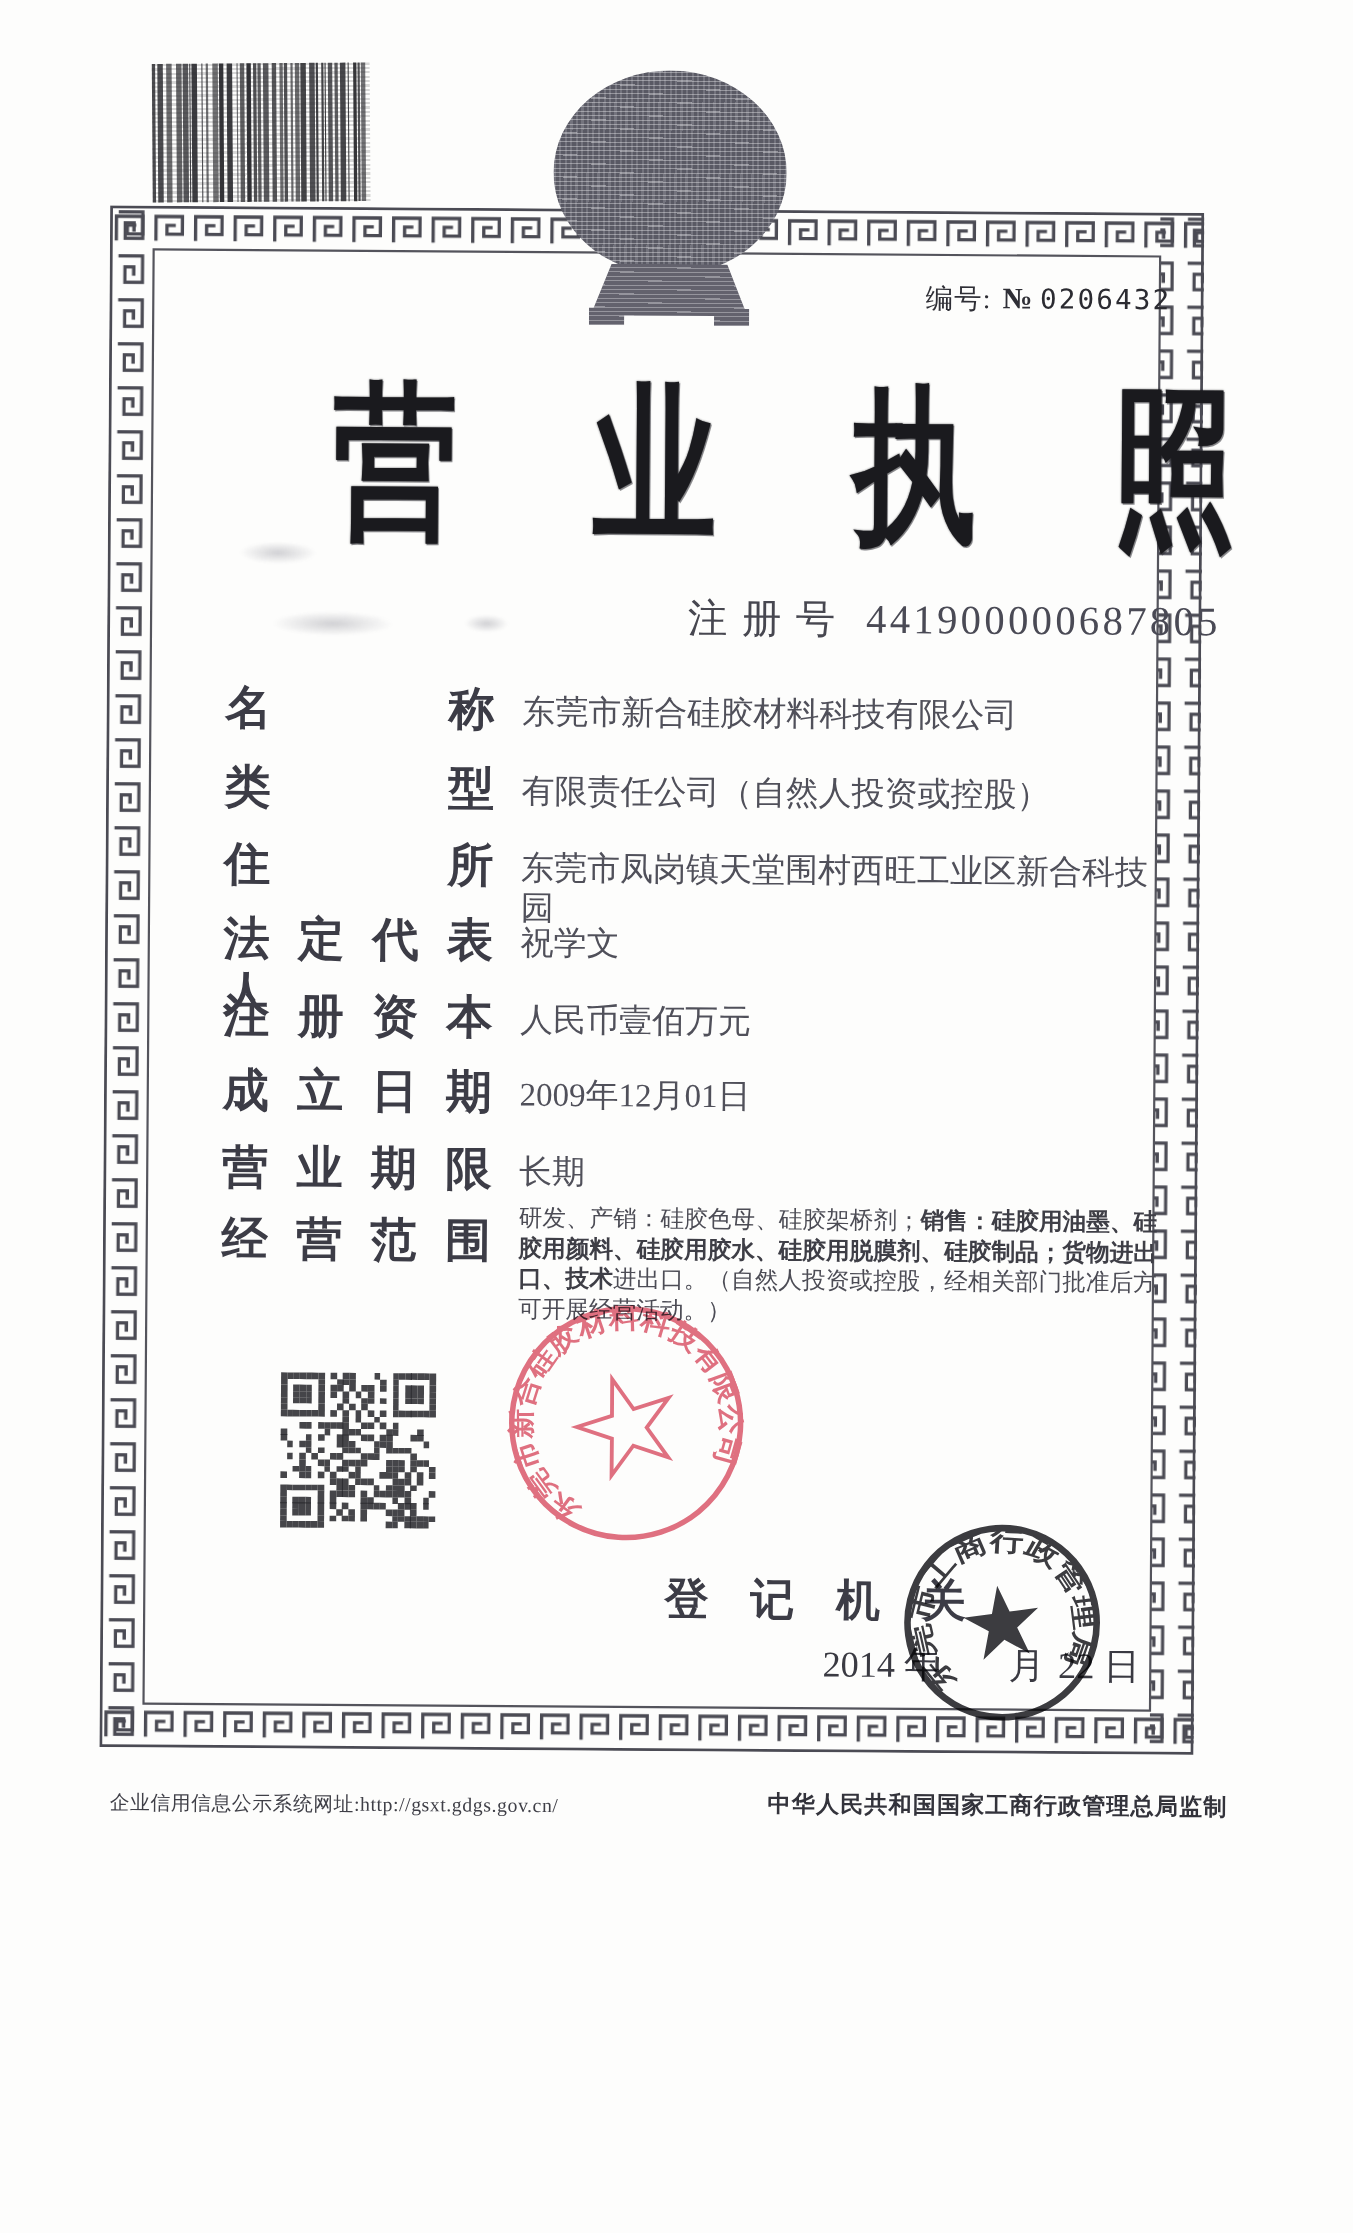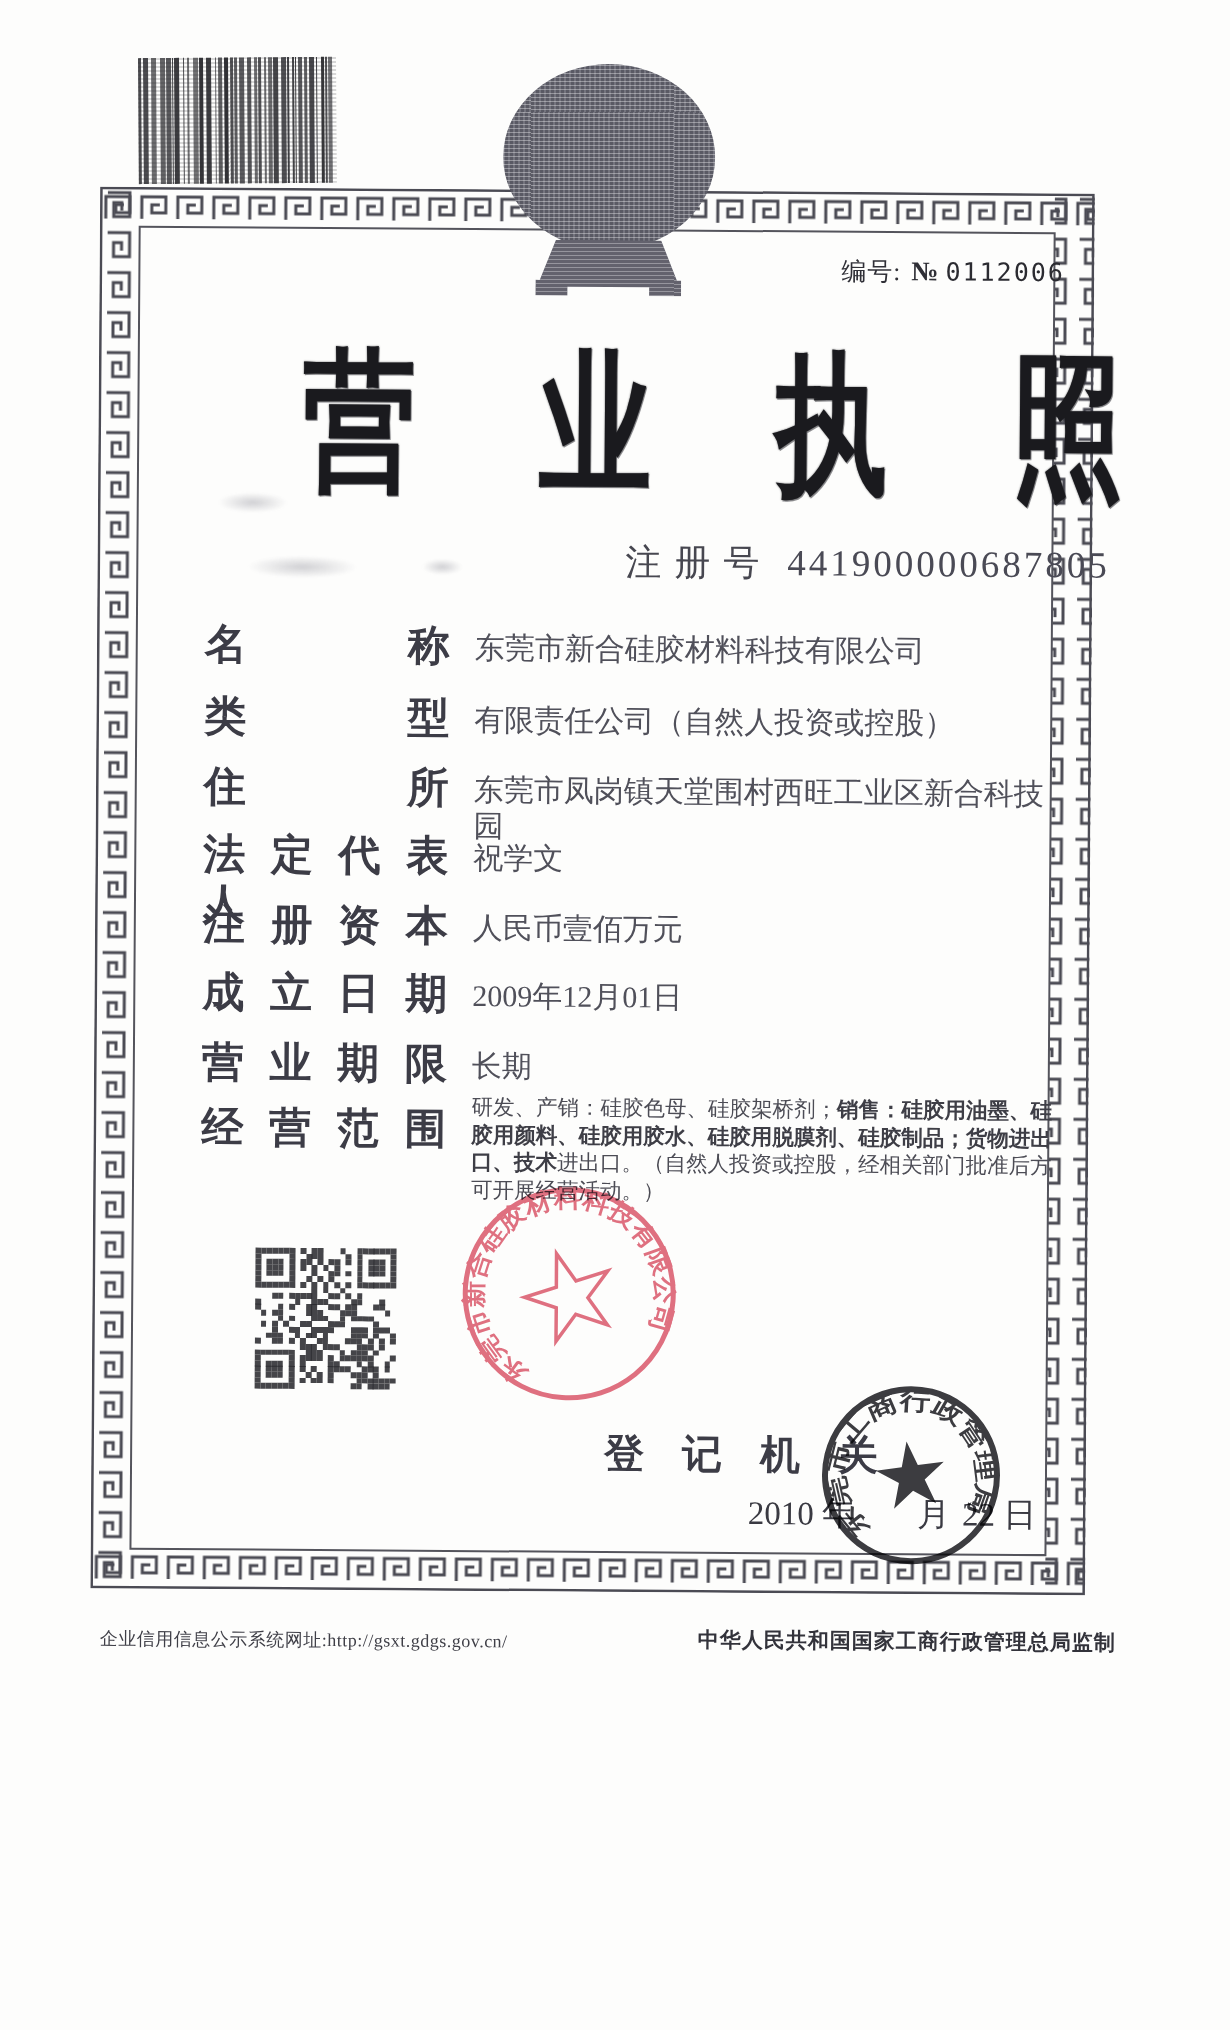--- a/index.html
+++ b/index.html
@@ -148,21 +148,21 @@
       <rect x="40" y="40" width="915" height="1322" fill="none" stroke="#54545c" stroke-width="2"></rect>
     </svg>
   </div>
 
   <div id="emblem">
     <div class="disc"></div>
     <div class="base"></div>
   </div>
 
   <div id="serial">
-    <span>编号:</span><span class="nomark">№</span><span class="num">0112006</span>
+    <span>编号:</span><span class="nomark">№</span><span class="num">0206432</span>
   </div>
 
   <div id="title">营 业 执 照</div>
 
   <div id="regline">
     <span class="rlabel">注 册 号</span><span class="rnum">441900000687805</span>
   </div>
 
   <div class="row" style="top:622px">
     <div class="flabel">名 称</div>
@@ -507,21 +507,21 @@
     </defs>
     <circle cx="120" cy="120" r="104" fill="none" stroke="#d6485c" stroke-width="5"></circle>
     <polygon points="120,78 109.7,109.8 76.3,109.8 103.4,129.4 93,161.2 120,141.5 147,161.2 136.6,129.4 163.7,109.8 130.3,109.8" fill="none" stroke="#d6485c" stroke-width="3.5"></polygon>
     <text font-size="24.5" fill="#d6485c" font-weight="600" textLength="405" lengthAdjust="spacingAndGlyphs">
       <textPath href="#cs-arc">东莞市新合硅胶材料科技有限公司</textPath>
     </text>
   </svg>
 
   <div id="registrar">登 记 机 关</div>
   <div id="dateline">
-    <span>2010 年</span><span class="dmonth">月</span><span class="dday">22 日</span>
+    <span>2014 年</span><span class="dmonth">月</span><span class="dday">22 日</span>
   </div>
 
   <svg id="registry-seal" class="sealsvg" width="190" height="190" xmlns="http://www.w3.org/2000/svg">
     <defs>
       <path id="rs-arc" d="M48.3 141.7 A66 66 0 1 1 141.7 141.7" fill="none"></path>
     </defs>
     <circle cx="95" cy="95" r="86" fill="none" stroke="#26262b" stroke-width="6"></circle>
     <polygon points="95,61 86.9,85.9 60.8,85.9 82.0,101.2 73.8,126.1 95,110.7 116.2,126.1 108.0,101.2 129.2,85.9 103.1,85.9" fill="#26262b"></polygon>
     <text font-size="24" fill="#26262b" font-weight="700" textLength="305" lengthAdjust="spacingAndGlyphs">
       <textPath href="#rs-arc">东莞市工商行政管理局</textPath>

